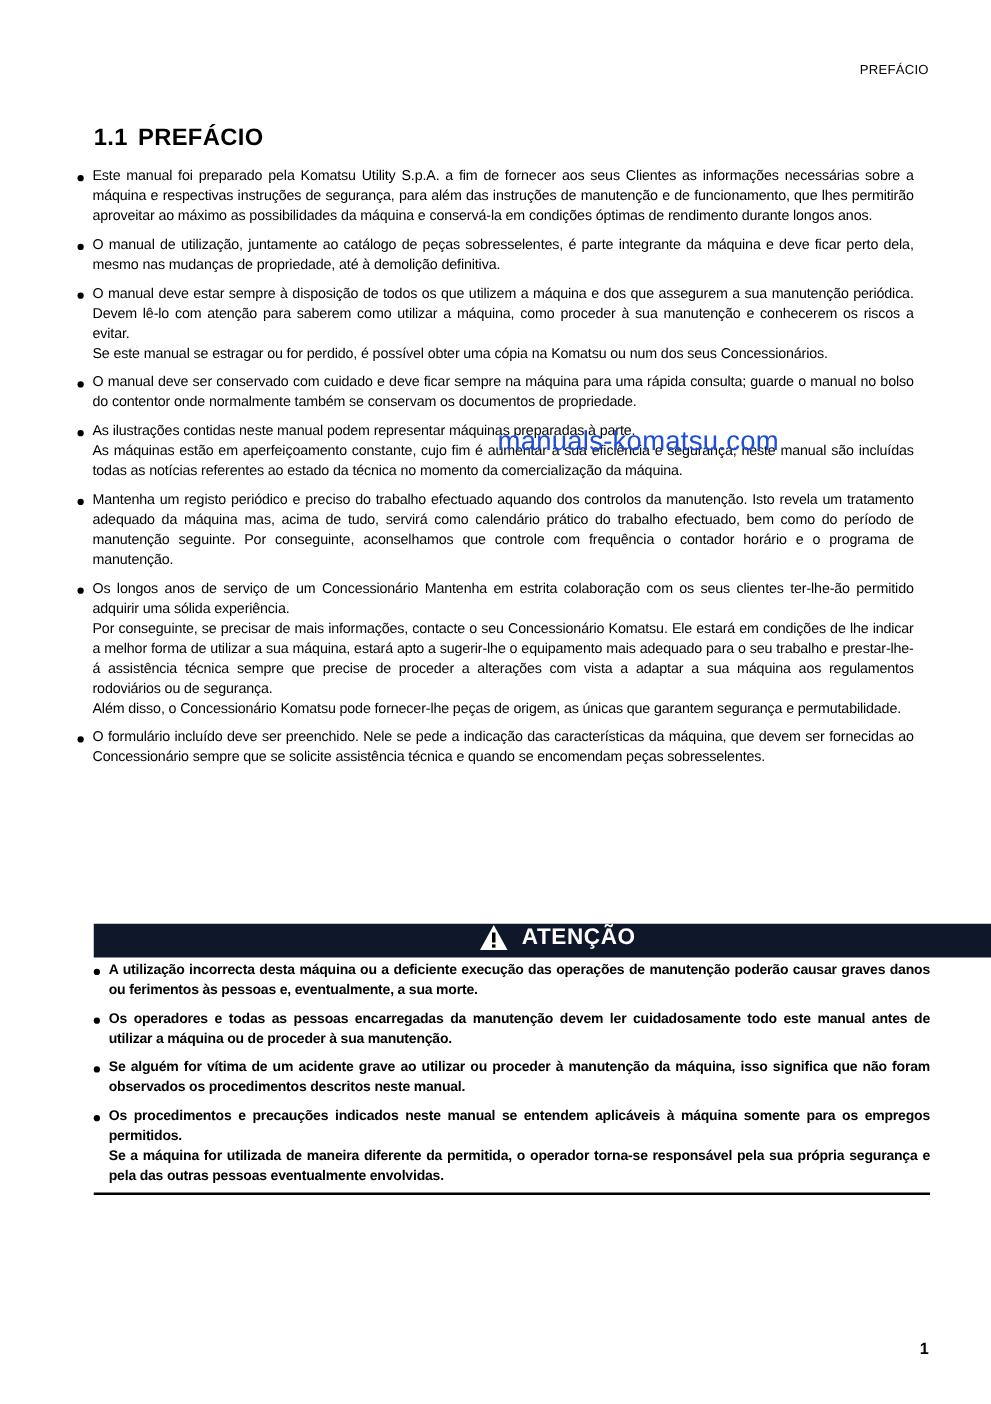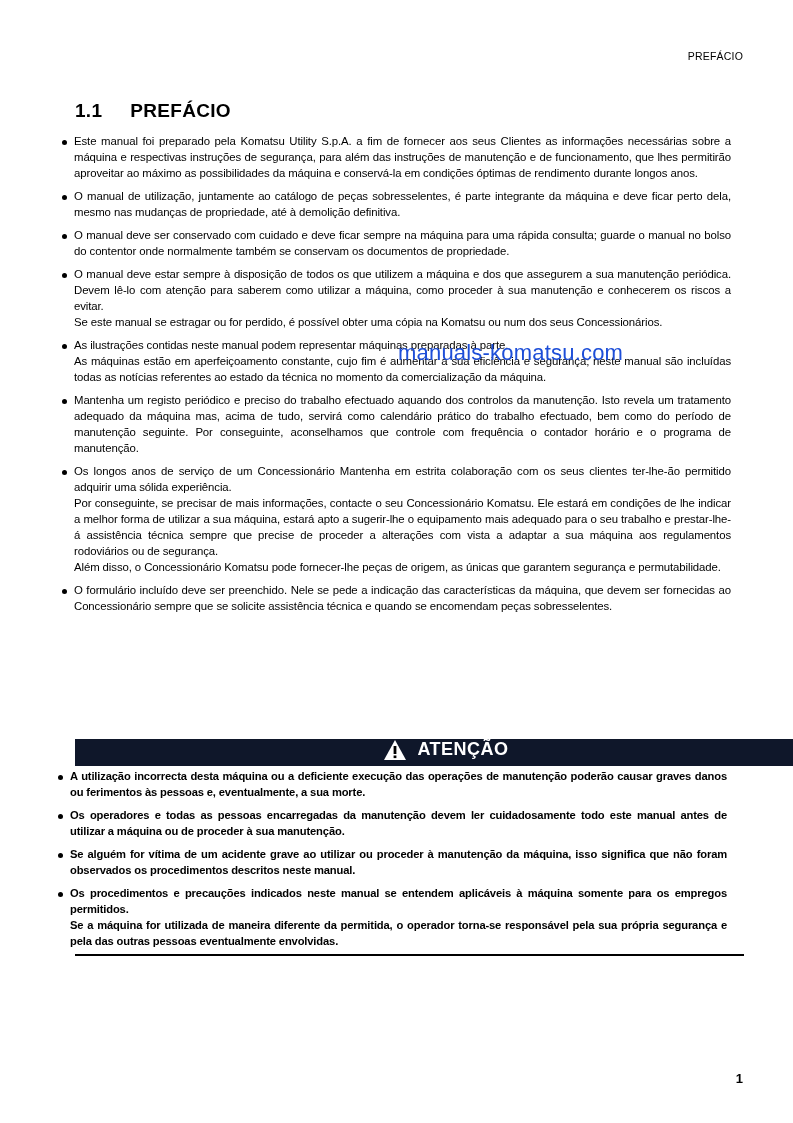--- a/index.html
+++ b/index.html
@@ -1,32 +1,32 @@
 <!DOCTYPE html>
 <html><head>
   <meta charset="utf-8">
   <style>
     html, body { margin: 0; padding: 0; background: #ffffff; }
     body { width: 793px; height: 1123px; position: relative; overflow: hidden;
            font-family: "Liberation Sans", sans-serif; color: #000; }
     .running-header { position: absolute; top: 50px; right: 50px; font-size: 10.5px; letter-spacing: 0.2px; }
     .section-title { position: absolute; top: 100px; left: 75px; margin: 0; font-size: 19px; font-weight: bold; letter-spacing: 0.3px; }
-    .section-title .num { margin-right: 28px; text-align: right; }
+    .section-title .num { margin-right: 8px; text-align: right; }
     .content { position: absolute; top: 133px; left: 62px; width: 669px; }
     ul.bullets { list-style: none; margin: 0; padding: 0; }
     ul.bullets li { position: relative; padding-left: 12px; font-size: 11.4px; line-height: 16px;
                     text-align: justify; margin-bottom: 7px; letter-spacing: -0.1px; }
     ul.bullets li .dot { position: absolute; left: 0; top: 7px; width: 5px; height: 5px; border-radius: 50%; background: #000; }
     ul.bullets li p { margin: 0; }
     .watermark { position: absolute; top: 340px; left: 398px; font-size: 22px; color: #1d4ed8; letter-spacing: 0.2px; }
     .warning-bar { position: absolute; top: 739px; left: 75px; width: 742px; height: 27px; background: #0f172a;
                    color: #fff; display: flex; align-items: flex-start; justify-content: center; }
     .warning-bar .icon { width: 24px; height: 22px; margin-right: 10px; }
     .warning-bar .title { font-size: 18px; font-weight: bold; letter-spacing: 0.5px; }
-    .warning-content { position: absolute; top: 768px; left: 58px; width: 669px; }
+    .warning-content { position: absolute; top: 768px; left: 75px; width: 669px; }
     .warning-content ul.bullets li { font-weight: bold; font-size: 11.2px; margin-bottom: 7px; letter-spacing: -0.15px; }
     .rule { position: absolute; top: 954px; left: 75px; width: 669px; height: 2px; background: #000; }
     .page-number { position: absolute; top: 1071px; right: 50px; font-size: 13px; font-weight: bold; }
   </style>
 </head>
 <body>
 
 <div class="running-header">PREFÁCIO</div>
 
 <h1 class="section-title"><span class="num">1.1</span><span>PREFÁCIO</span></h1>
@@ -36,26 +36,26 @@
     <li>
         <span class="dot"></span>
         <p>Este manual foi preparado pela Komatsu Utility S.p.A. a fim de fornecer aos seus Clientes as informações necessárias sobre a máquina e respectivas instruções de segurança, para além das instruções de manutenção e de funcionamento, que lhes permitirão aproveitar ao máximo as possibilidades da máquina e conservá-la em condições óptimas de rendimento durante longos anos.</p>
       </li>
     <li>
         <span class="dot"></span>
         <p>O manual de utilização, juntamente ao catálogo de peças sobresselentes, é parte integrante da máquina e deve ficar perto dela, mesmo nas mudanças de propriedade, até à demolição definitiva.</p>
       </li>
     <li>
         <span class="dot"></span>
-        <p>O manual deve ser conservado com cuidado e deve ficar sempre na máquina para uma rápida consulta; guarde o manual no bolso do contentor onde normalmente também se conservam os documentos de propriedade.</p>
+        <p>O manual deve estar sempre à disposição de todos os que utilizem a máquina e dos que assegurem a sua manutenção periódica. Devem lê-lo com atenção para saberem como utilizar a máquina, como proceder à sua manutenção e conhecerem os riscos a evitar.</p>
+        <p>Se este manual se estragar ou for perdido, é possível obter uma cópia na Komatsu ou num dos seus Concessionários.</p>
       </li>
     <li>
         <span class="dot"></span>
-        <p>O manual deve estar sempre à disposição de todos os que utilizem a máquina e dos que assegurem a sua manutenção periódica. Devem lê-lo com atenção para saberem como utilizar a máquina, como proceder à sua manutenção e conhecerem os riscos a evitar.</p>
-        <p>Se este manual se estragar ou for perdido, é possível obter uma cópia na Komatsu ou num dos seus Concessionários.</p>
+        <p>O manual deve ser conservado com cuidado e deve ficar sempre na máquina para uma rápida consulta; guarde o manual no bolso do contentor onde normalmente também se conservam os documentos de propriedade.</p>
       </li>
     <li>
         <span class="dot"></span>
         <p>As ilustrações contidas neste manual podem representar máquinas preparadas à parte.</p>
         <p>As máquinas estão em aperfeiçoamento constante, cujo fim é aumentar a sua eficiência e segurança; neste manual são incluídas todas as notícias referentes ao estado da técnica no momento da comercialização da máquina.</p>
       </li>
     <li>
         <span class="dot"></span>
         <p>Mantenha um registo periódico e preciso do trabalho efectuado aquando dos controlos da manutenção. Isto revela um tratamento adequado da máquina mas, acima de tudo, servirá como calendário prático do trabalho efectuado, bem como do período de manutenção seguinte. Por conseguinte, aconselhamos que controle com frequência o contador horário e o programa de manutenção.</p>
       </li>

